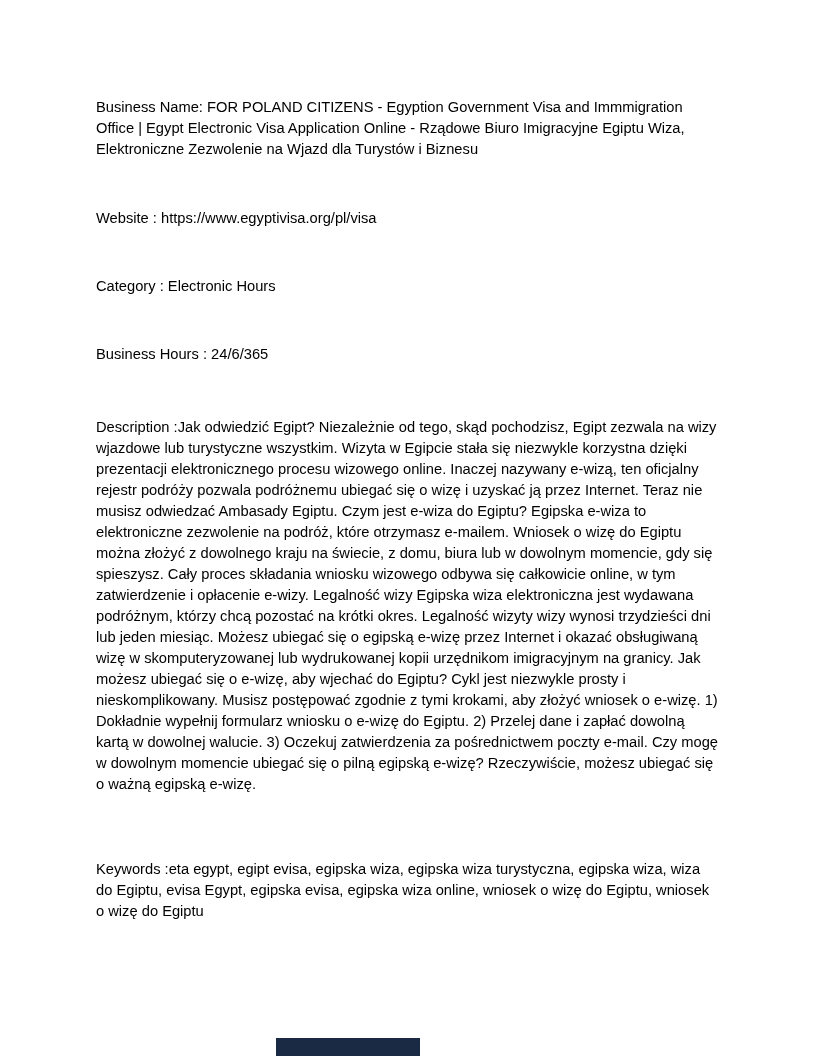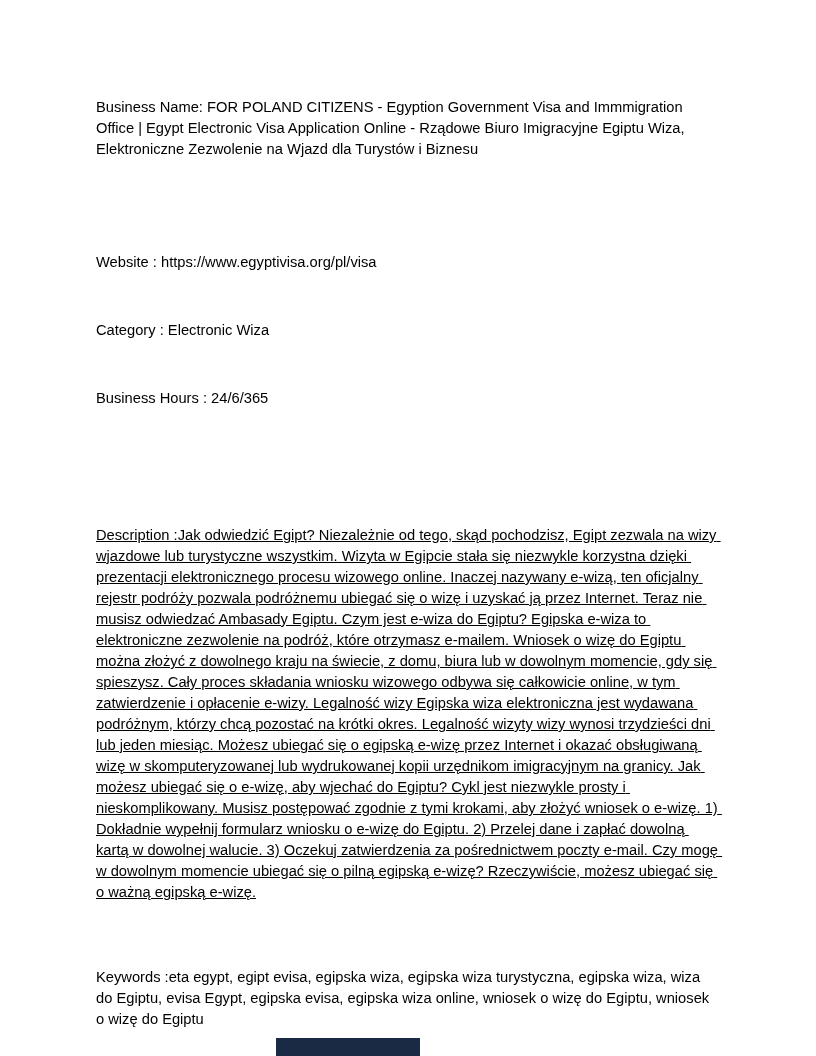--- a/index.html
+++ b/index.html
@@ -20,44 +20,44 @@
     color: #000000;
   }
   .content {
     padding: 97px 96px 0 96px;
   }
   .para {
     margin: 0;
     white-space: pre-wrap;
     word-wrap: break-word;
   }
-  .gap-website   { margin-top: 92px; }
+  .gap-website   { margin-top: 48px; }
   .gap-category  { margin-top: 47px; }
   .gap-hours     { margin-top: 47px; }
-  .gap-desc      { margin-top: 116px; text-decoration: underline; }
+  .gap-desc      { margin-top: 52px; }
   .gap-keywords  { margin-top: 64px; }
   .footer-bar {
     position: absolute;
     left: 276px;
     bottom: 0;
     width: 144px;
     height: 18px;
     background: #1a2a44;
   }
 </style>
 </head>
 <body>
 
 <div class="page">
   <div class="content">
     <p class="para">Business Name: FOR POLAND CITIZENS - Egyption Government Visa and Immmigration Office | Egypt Electronic Visa Application Online - Rządowe Biuro Imigracyjne Egiptu Wiza, Elektroniczne Zezwolenie na Wjazd dla Turystów i Biznesu</p>
 
     <p class="para gap-website">Website : https://www.egyptivisa.org/pl/visa</p>
 
-    <p class="para gap-category">Category : Electronic Wiza</p>
+    <p class="para gap-category">Category : Electronic Hours</p>
 
     <p class="para gap-hours">Business Hours : 24/6/365</p>
 
     <p class="para gap-desc">Description :Jak odwiedzić Egipt? Niezależnie od tego, skąd pochodzisz, Egipt zezwala na wizy wjazdowe lub turystyczne wszystkim. Wizyta w Egipcie stała się niezwykle korzystna dzięki prezentacji elektronicznego procesu wizowego online. Inaczej nazywany e-wizą, ten oficjalny rejestr podróży pozwala podróżnemu ubiegać się o wizę i uzyskać ją przez Internet. Teraz nie musisz odwiedzać Ambasady Egiptu. Czym jest e-wiza do Egiptu? Egipska e-wiza to elektroniczne zezwolenie na podróż, które otrzymasz e-mailem. Wniosek o wizę do Egiptu można złożyć z dowolnego kraju na świecie, z domu, biura lub w dowolnym momencie, gdy się spieszysz. Cały proces składania wniosku wizowego odbywa się całkowicie online, w tym zatwierdzenie i opłacenie e-wizy. Legalność wizy Egipska wiza elektroniczna jest wydawana podróżnym, którzy chcą pozostać na krótki okres. Legalność wizyty wizy wynosi trzydzieści dni lub jeden miesiąc. Możesz ubiegać się o egipską e-wizę przez Internet i okazać obsługiwaną wizę w skomputeryzowanej lub wydrukowanej kopii urzędnikom imigracyjnym na granicy. Jak możesz ubiegać się o e-wizę, aby wjechać do Egiptu? Cykl jest niezwykle prosty i nieskomplikowany. Musisz postępować zgodnie z tymi krokami, aby złożyć wniosek o e-wizę. 1) Dokładnie wypełnij formularz wniosku o e-wizę do Egiptu. 2) Przelej dane i zapłać dowolną kartą w dowolnej walucie. 3) Oczekuj zatwierdzenia za pośrednictwem poczty e-mail. Czy mogę w dowolnym momencie ubiegać się o pilną egipską e-wizę? Rzeczywiście, możesz ubiegać się o ważną egipską e-wizę.</p>
 
     <p class="para gap-keywords">Keywords :eta egypt, egipt evisa, egipska wiza, egipska wiza turystyczna, egipska wiza, wiza do Egiptu, evisa Egypt, egipska evisa, egipska wiza online, wniosek o wizę do Egiptu, wniosek o wizę do Egiptu</p>
   </div>
 
   <div class="footer-bar"></div>
 </div>

